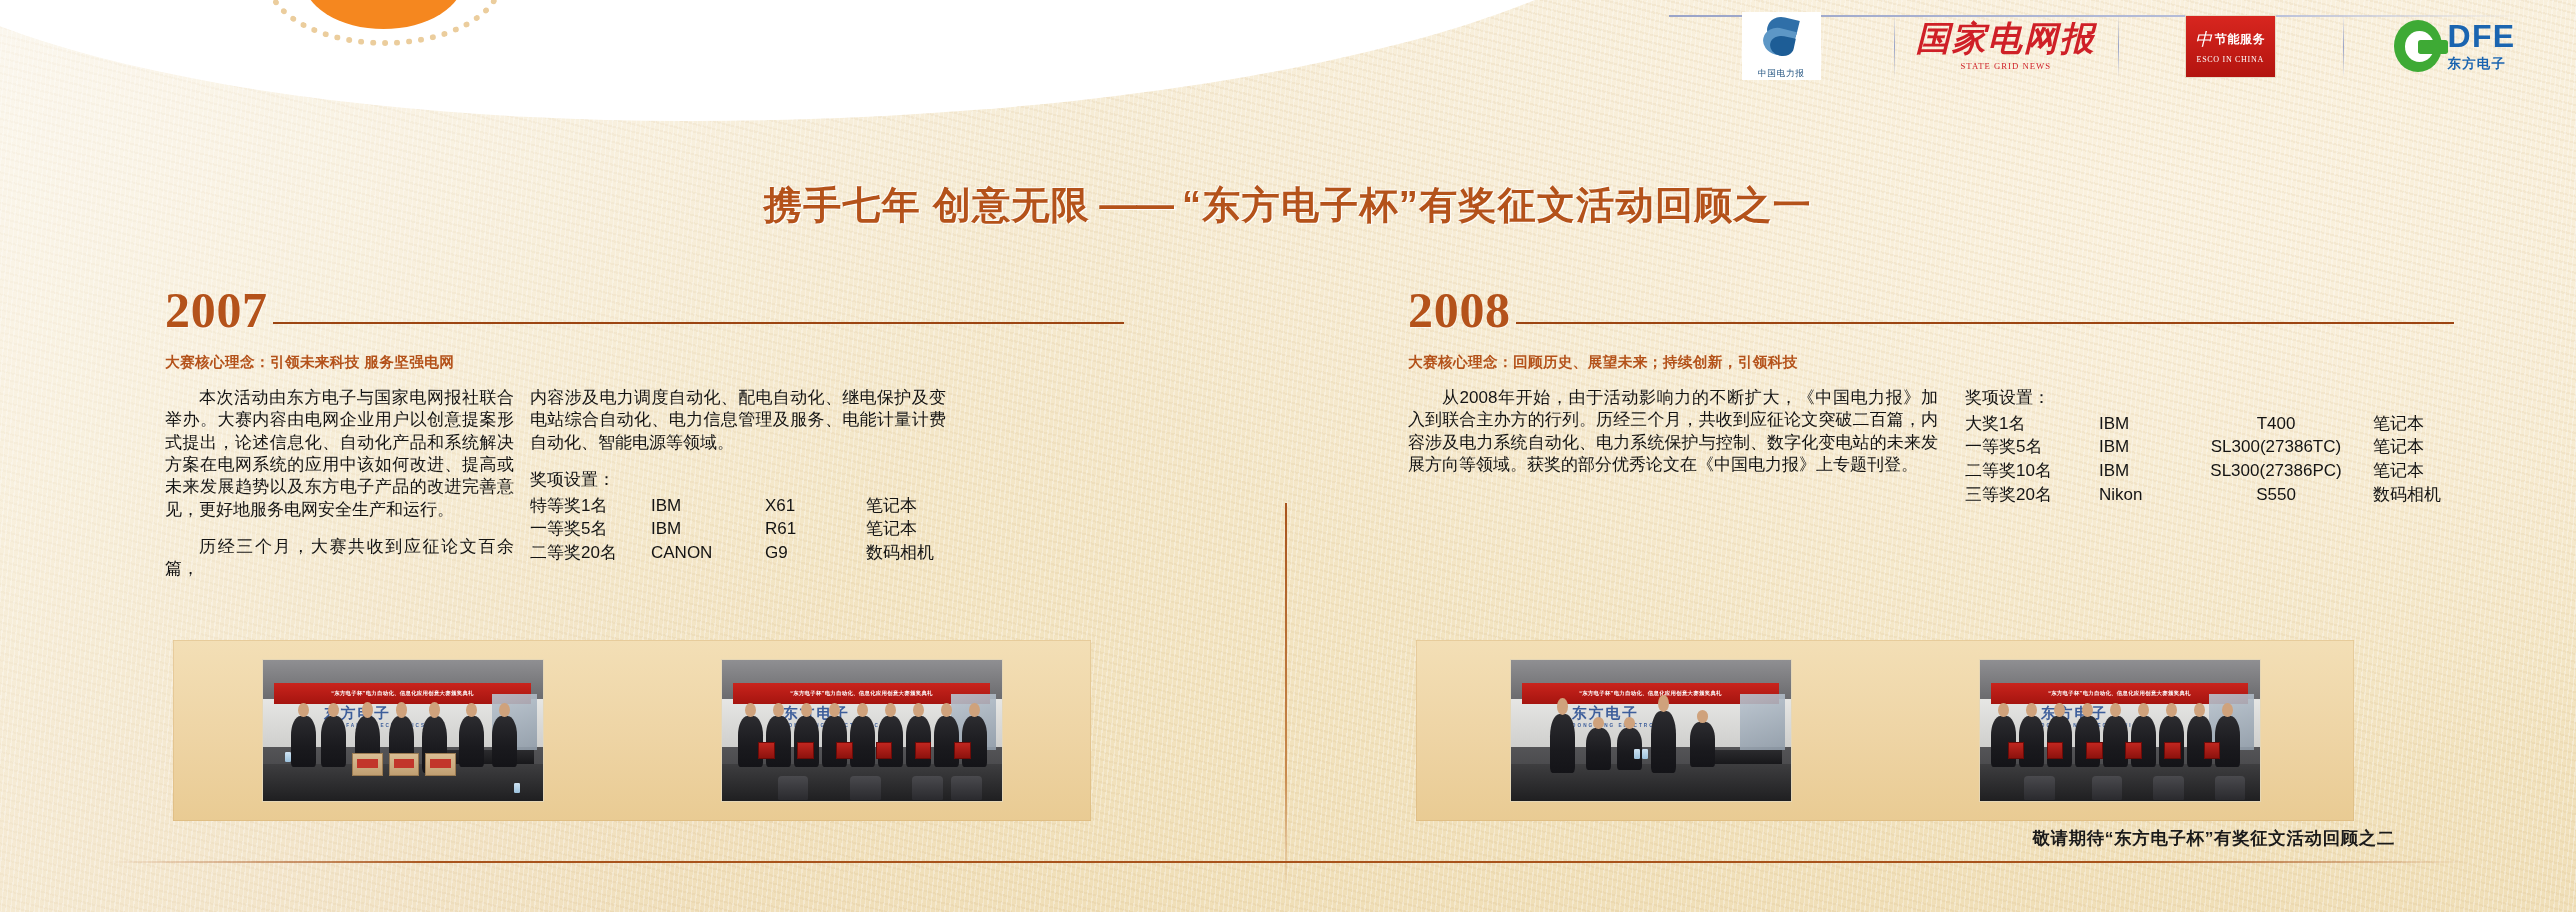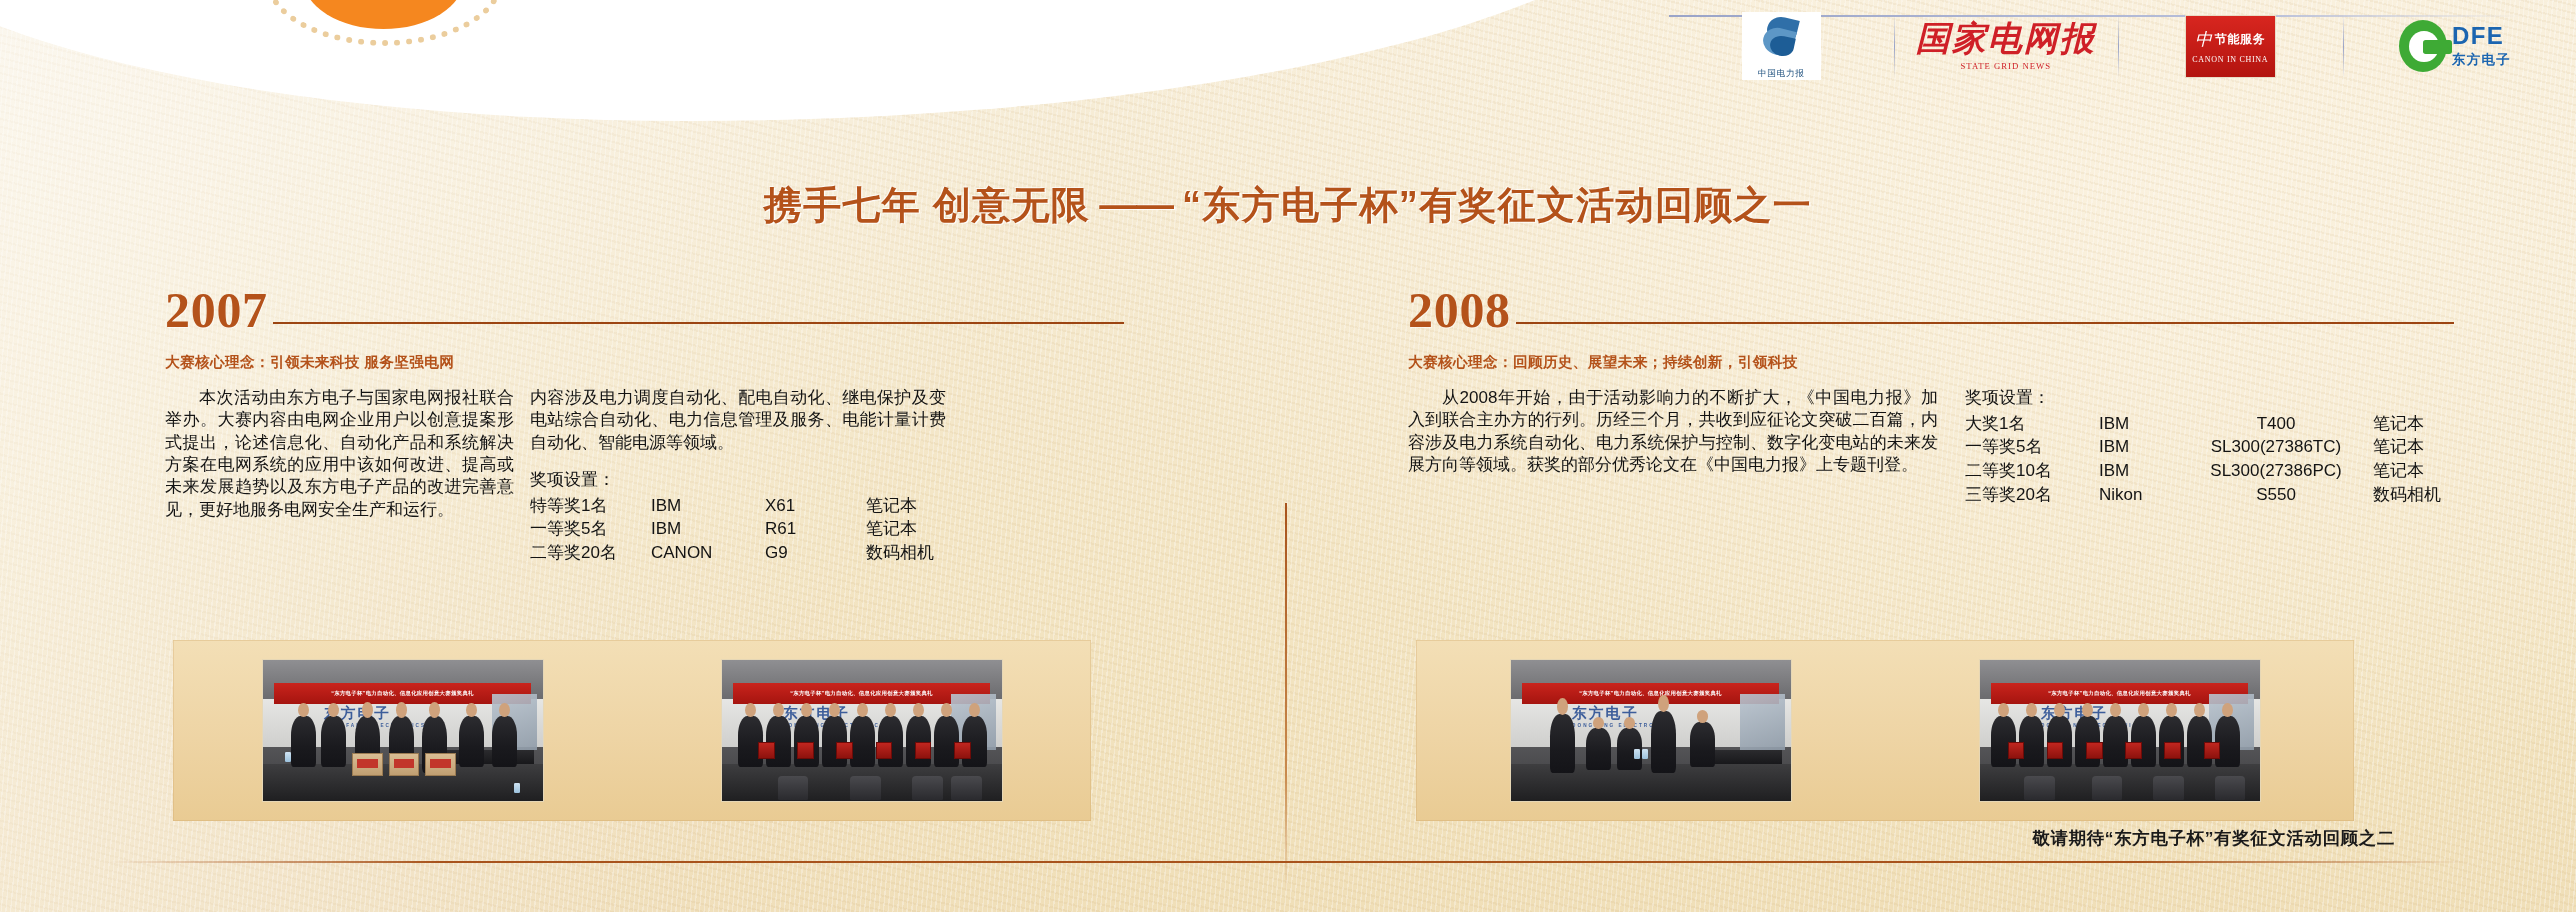--- a/index.html
+++ b/index.html
@@ -95,21 +95,21 @@
               letter-spacing:0.7px; margin-top:3.4px; }
 
   
   .lg4 { display:flex; align-items:center; gap:5.4px; }
   .lg4 .blob { width:48px; height:52px; background:#3eaa35; border-radius:50%; position:relative; }
   .lg4 .blob::after { content:""; position:absolute; left:10.7px; top:10.7px; width:29.5px; height:31px;
                       background:#fff; border-radius:50%; }
   .lg4 .blob::before { content:""; position:absolute; left:24px; top:20px; width:29.5px; height:13.4px;
                        background:#3eaa35; border-radius:2.7px; z-index:2; }
   .lg4 .txt { display:flex; flex-direction:column; }
-  .lg4 .dfe { font-size:24px; font-weight:bold; color:#1b65b0; letter-spacing:1.3px; line-height:1; }
+  .lg4 .dfe { font-size:32px; font-weight:bold; color:#1b65b0; letter-spacing:1.3px; line-height:1; }
   .lg4 .cn  { font-size:13.4px; font-weight:bold; color:#1b65b0; letter-spacing:1.3px; margin-top:2.7px; }
 
   
   #headline {
     position:absolute; left:0; right:0; top:180px; text-align:center;
     font-size:38px; font-weight:bold; color:#b4521a; letter-spacing:1.3px;
     text-shadow:1.3px 1.3px 0 rgba(255,255,255,.85), -0.7px -0.7px 0 rgba(255,255,255,.7);
     white-space:nowrap;
   }
   #headline .dash { letter-spacing:-1.3px; }
@@ -269,21 +269,21 @@
         <div class="en">STATE GRID NEWS</div>
       </div>
     </div>
 
     <div class="logo-cell">
       <div class="lg3">
         <div class="row">
           <span class="zi">中</span>
           <span class="cn">节能服务</span>
         </div>
-        <div class="en">CANON IN CHINA</div>
+        <div class="en">ESCO IN CHINA</div>
       </div>
     </div>
 
     <div class="logo-cell">
       <div class="lg4">
         <span class="blob"></span>
         <span class="txt">
           <span class="dfe">DFE</span>
           <span class="cn">东方电子</span>
         </span>
@@ -300,20 +300,21 @@
   <div class="year-block" id="y2007">
     <div class="year-head">
       <span class="year-num">2007</span>
       <span class="year-rule"></span>
     </div>
     <div class="motto">大赛核心理念：引领未来科技 服务坚强电网</div>
 
     <div class="cols">
       <div class="col-text c1">
         <p>本次活动由东方电子与国家电网报社联合举办。大赛内容由电网企业用户以创意提案形式提出，论述信息化、自动化产品和系统解决方案在电网系统的应用中该如何改进、提高或未来发展趋势以及东方电子产品的改进完善意见，更好地服务电网安全生产和运行。</p>
+        <p>历经三个月，大赛共收到应征论文百余篇，</p>
       </div>
       <div class="col-text c2">
         <p class="noind">内容涉及电力调度自动化、配电自动化、继电保护及变电站综合自动化、电力信息管理及服务、电能计量计费自动化、智能电源等领域。</p>
         <div class="award-title">奖项设置：</div>
         <table class="awards">
           <tbody>
             <tr>
               <td class="c-name">特等奖1名</td>
               <td class="c-brand">IBM</td>
               <td class="c-model">X61</td>

